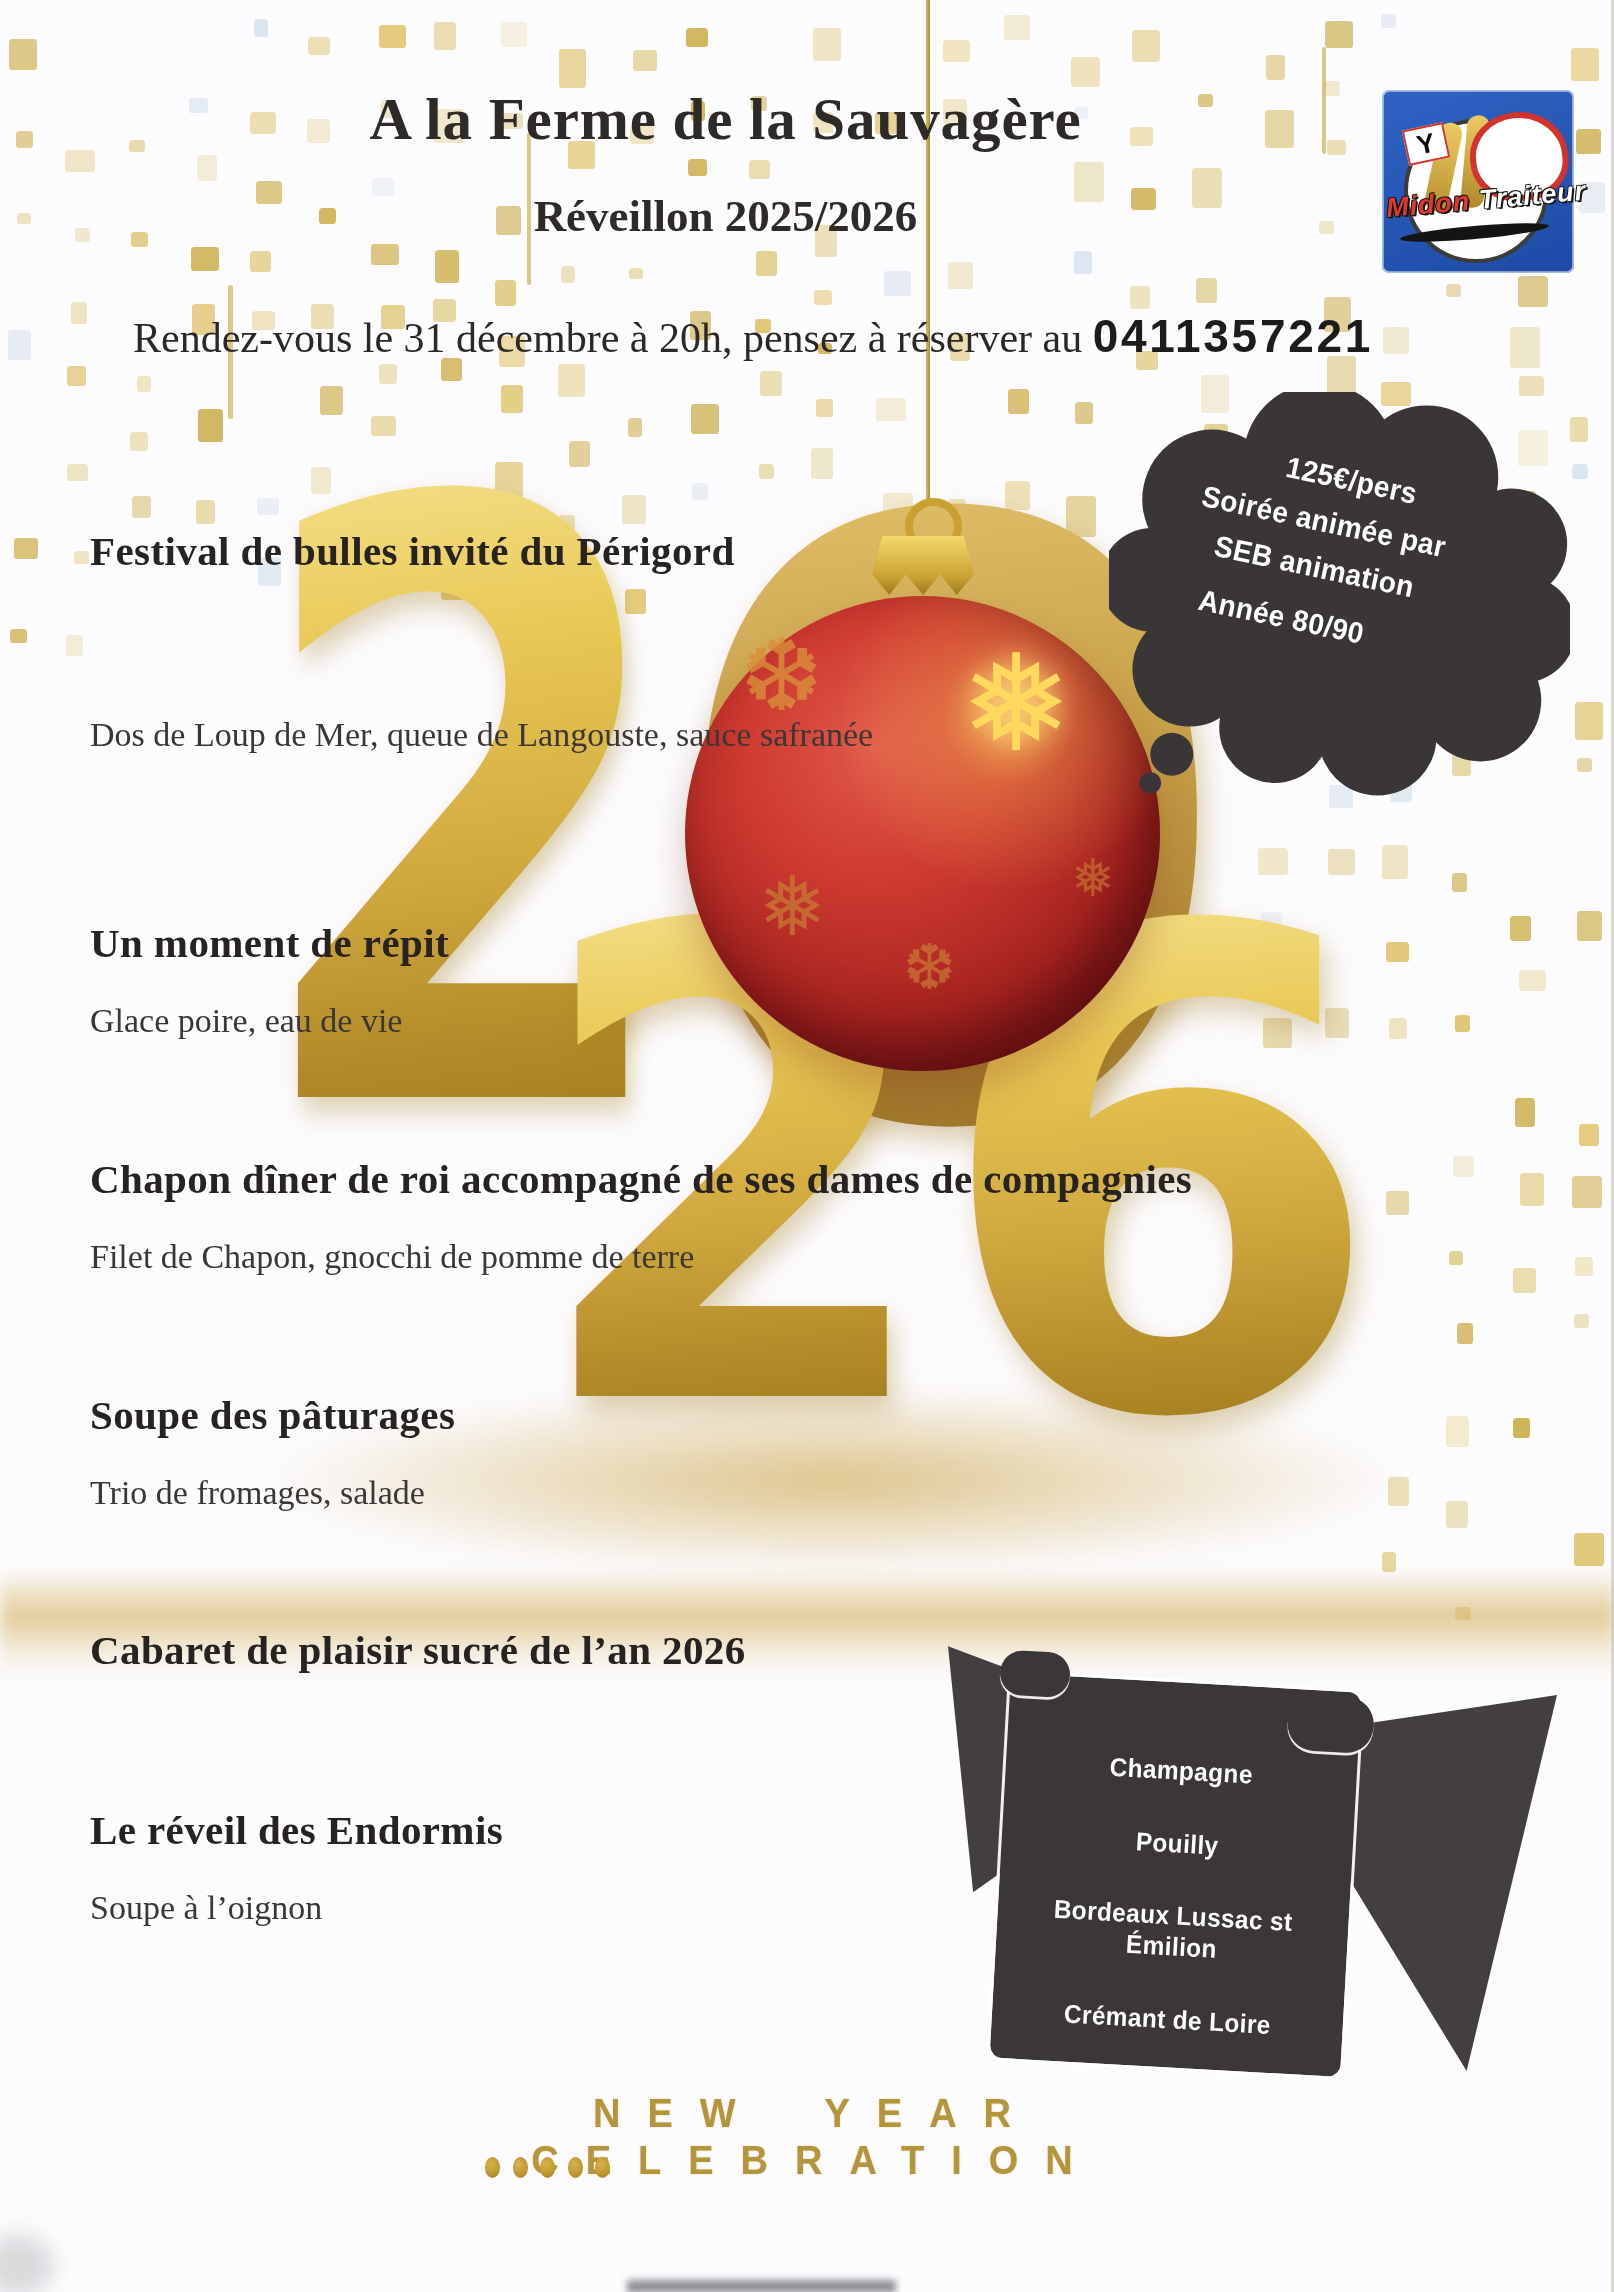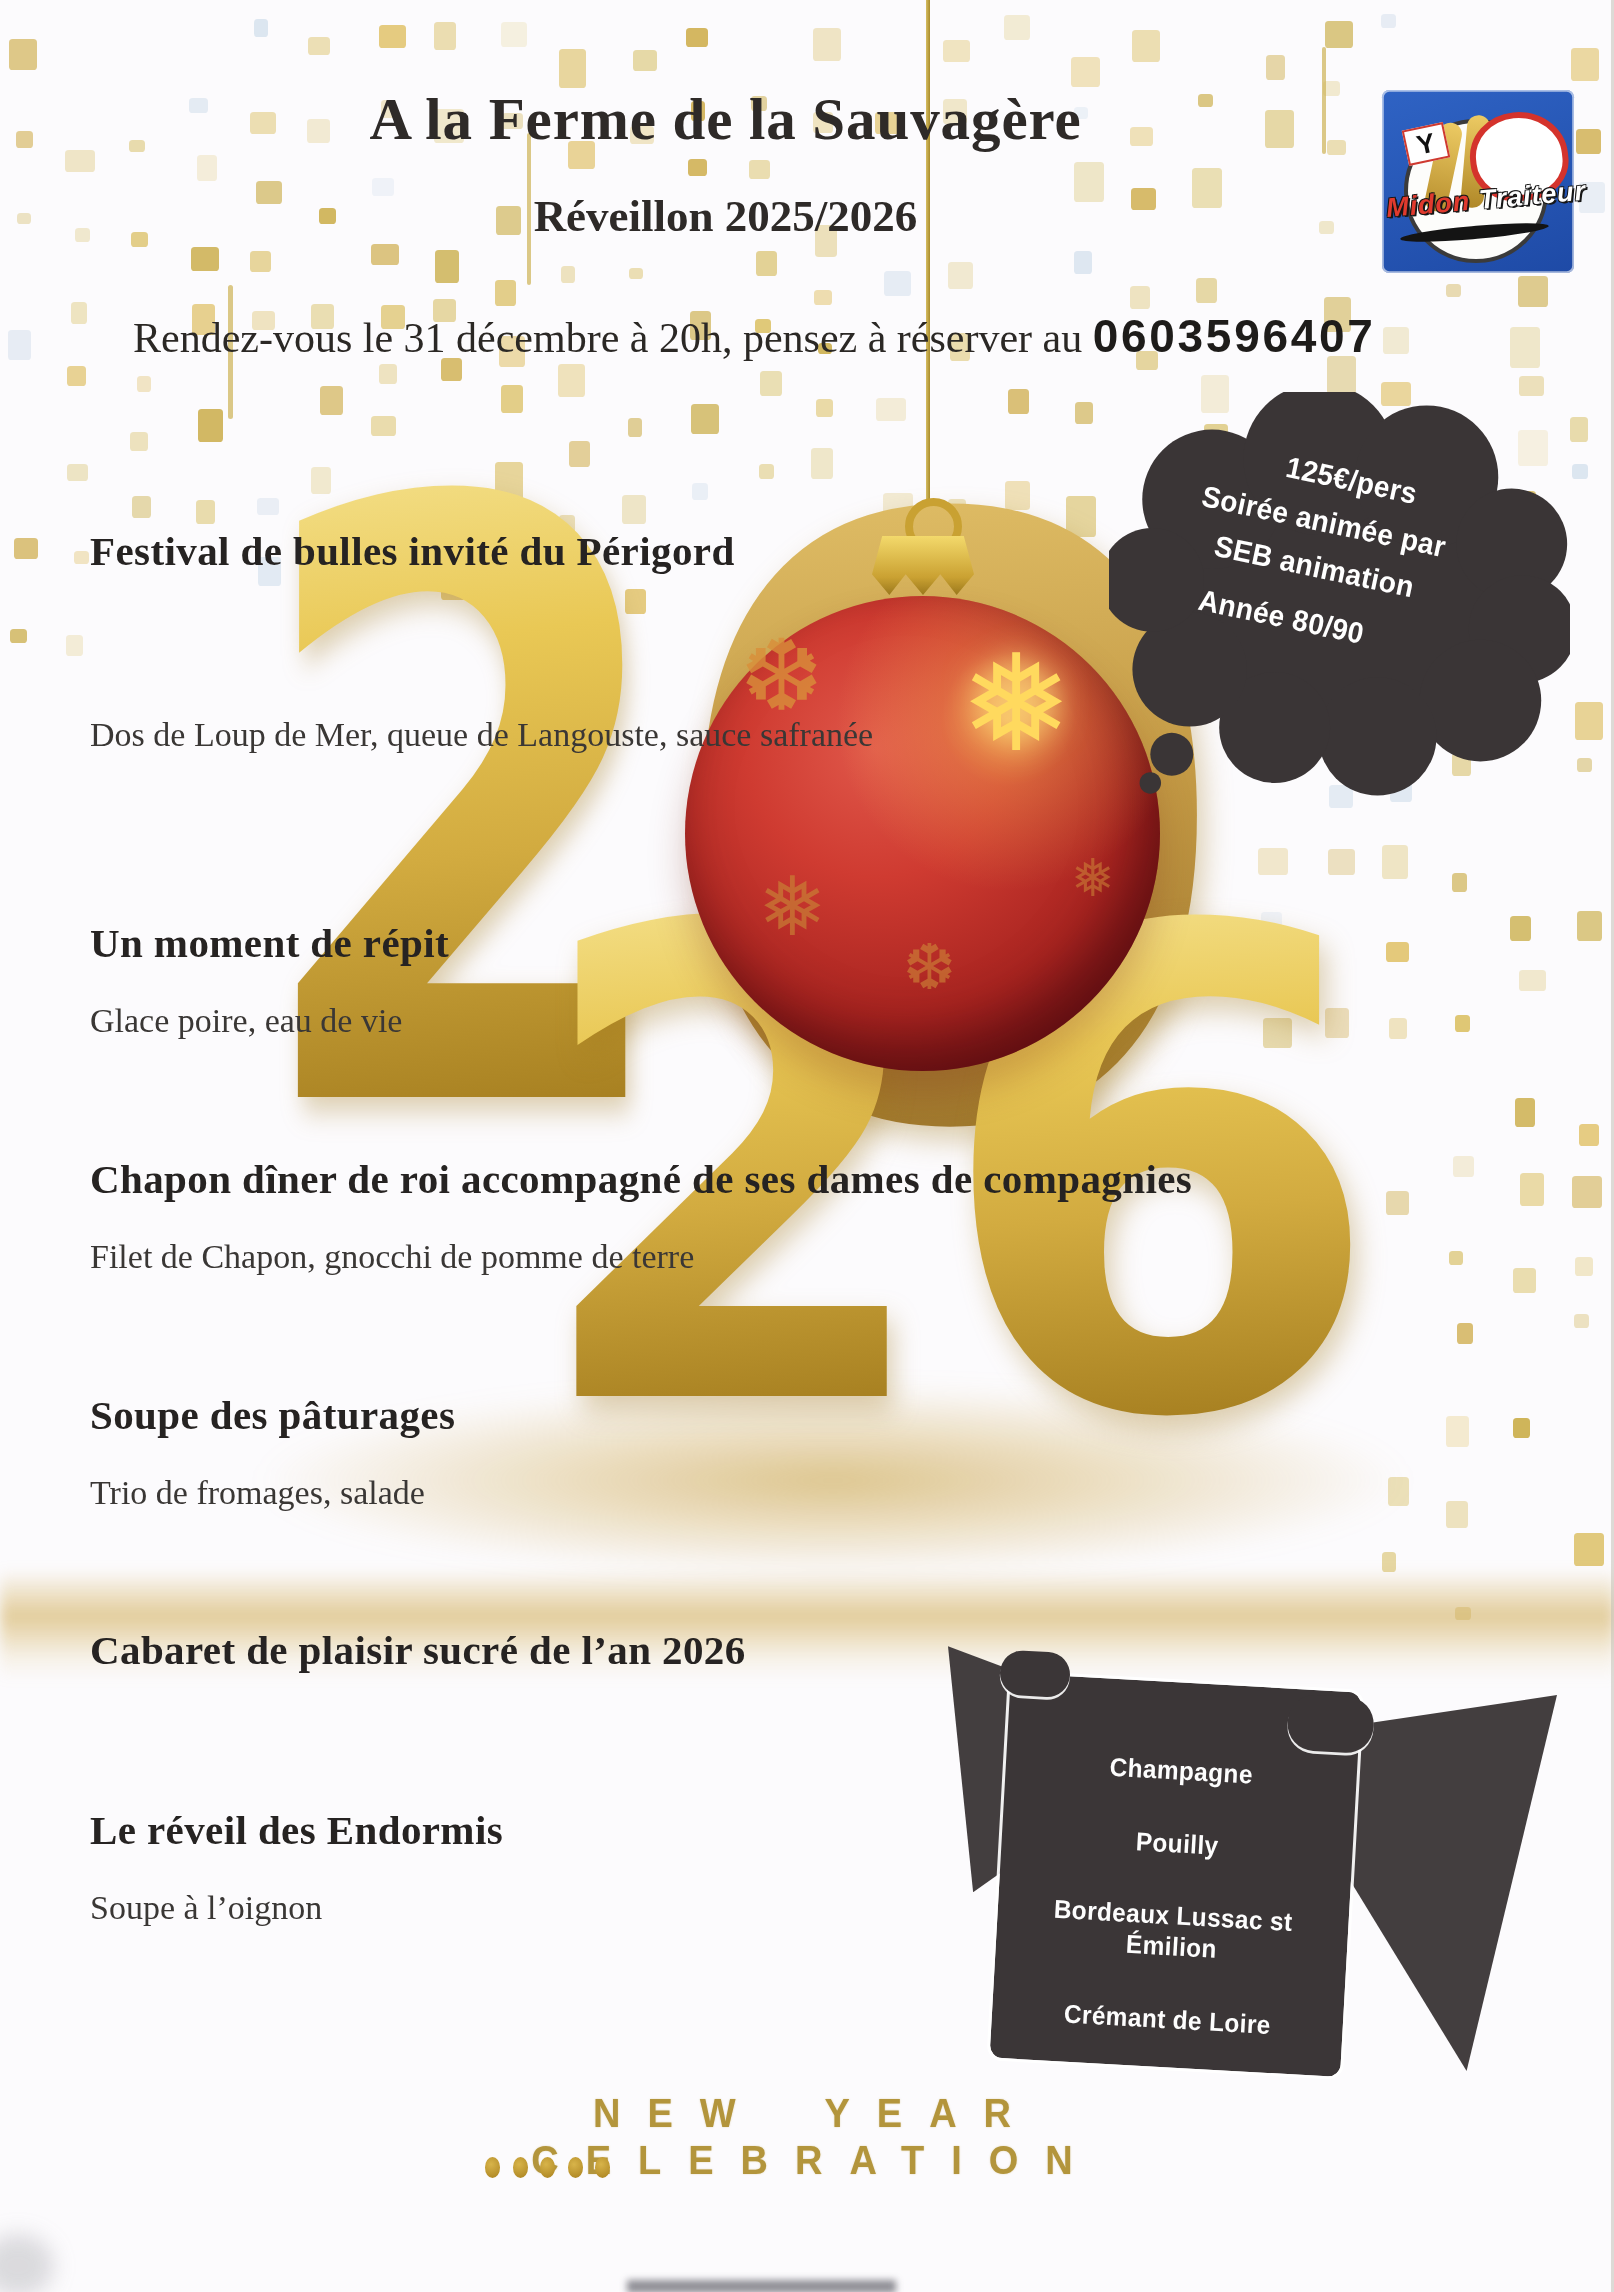--- a/index.html
+++ b/index.html
@@ -378,21 +378,21 @@
   <div class="bubble-text">
     <div class="b1">125€/pers</div>
     <div class="b2">Soirée animée par SEB animation</div>
     <div class="b3">Année 80/90</div>
   </div>
 
   <div class="title">A la Ferme de la Sauvagère</div>
   <div class="subtitle">Réveillon 2025/2026</div>
   <div class="reservation">
     <span>Rendez-vous le 31 décembre à 20h, pensez à réserver au </span>
-    <span class="phone">0603596407</span>
+    <span class="phone">0411357221</span>
   </div>
 
   <div class="logo">
     <div class="logo-plate"></div>
     <div class="logo-spoon"></div>
     <div class="logo-fork"></div>
     <div class="logo-hat"></div>
     <div class="logo-hat-band">Y</div>
     <div class="logo-swoosh"></div>
     <div class="logo-brand">

